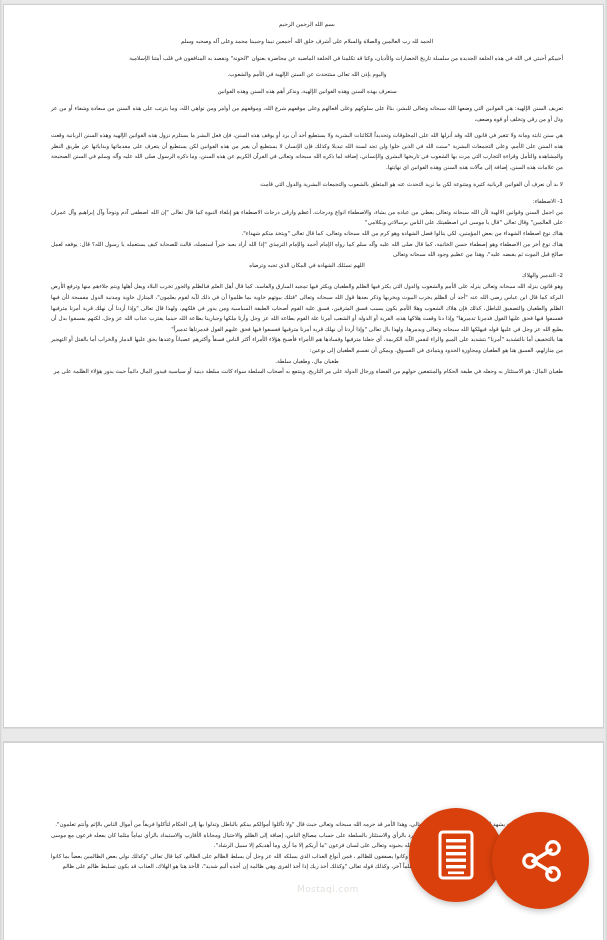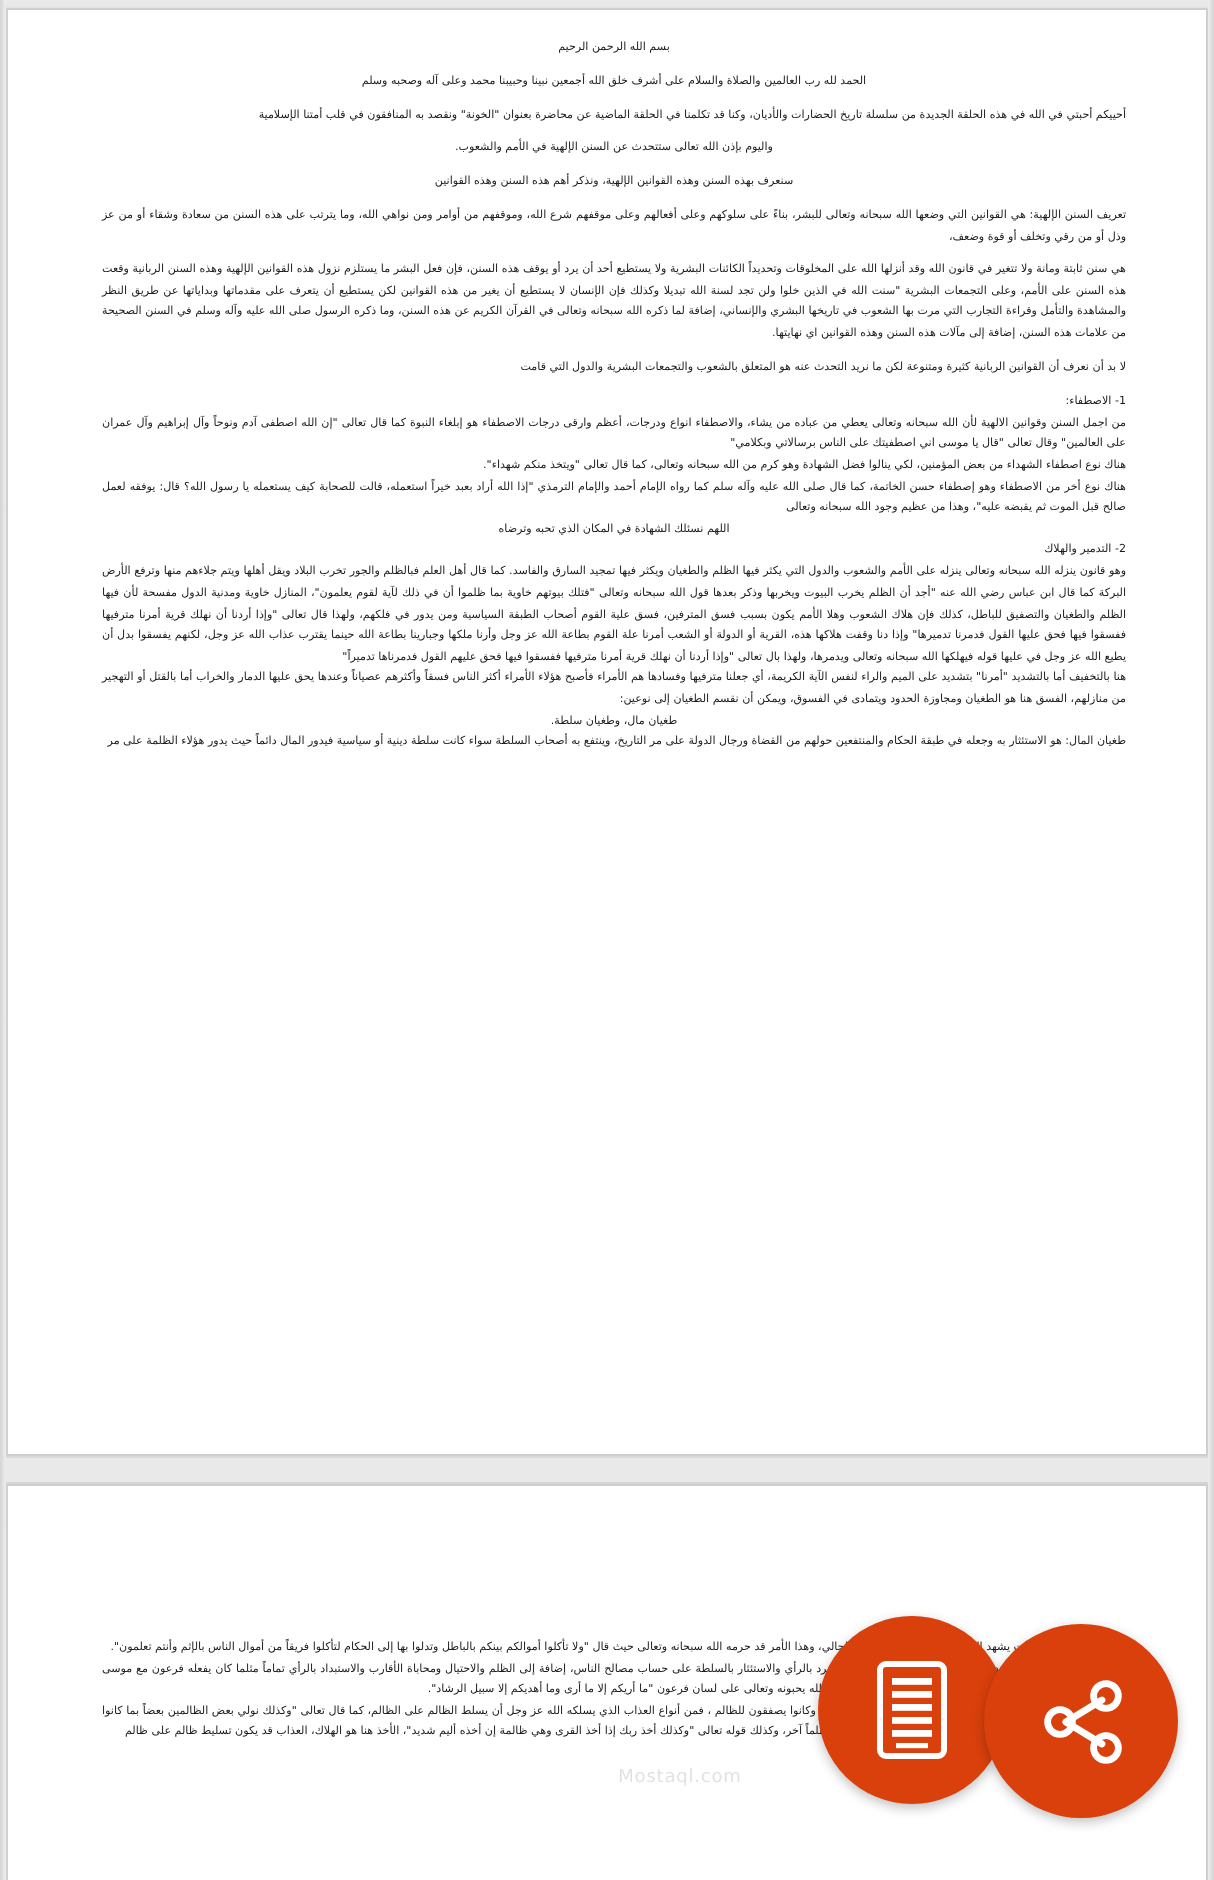--- a/index.html
+++ b/index.html
@@ -91,21 +91,21 @@
   }
   #page-gap .gap-line.a { top: 0; }
   #page-gap .gap-line.b { bottom: 0; }
 
   
   #watermark {
     position: absolute;
     left: 297px;
     top: 884px;
     width: 86px;
-    text-align: center;
+    text-align: left;
     color: #cfc8c2;
     opacity: 0.55;
     font-size: 9px;
     letter-spacing: 0.4px;
     pointer-events: none;
     user-select: none;
     font-family: "DejaVu Sans", "Liberation Sans", sans-serif;
   }
 
   

